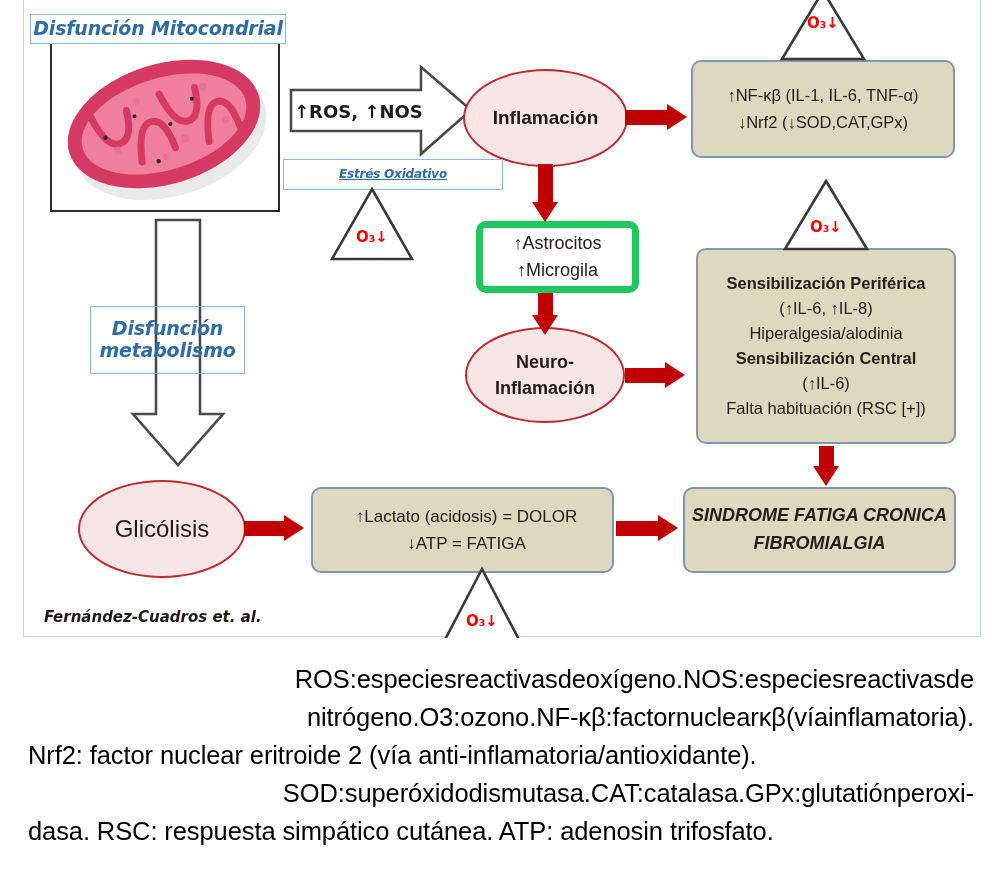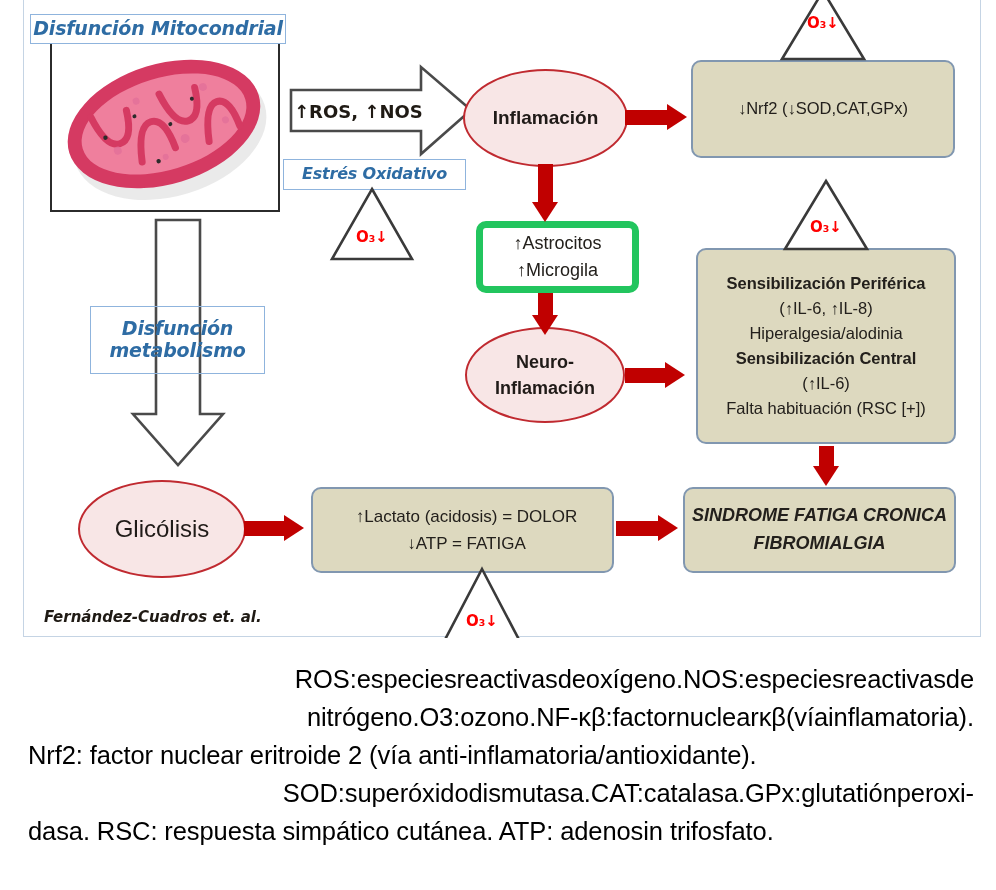--- a/index.html
+++ b/index.html
@@ -134,55 +134,56 @@
     <div class="open-arrow" style="left:283px;top:63px;width:185px;height:95px;">
       <svg width="185" height="95" viewBox="0 0 185 95">
         <path d="M2 27 L132 27 L132 4 L182 47 L132 91 L132 68 L2 68 Z" fill="#ffffff" stroke="#4a4a4a" stroke-width="2.6" stroke-linejoin="miter"></path>
       </svg>
     </div>
     <div class="node" style="left:288px;top:98px;width:140px;height:26px;display:flex;align-items:center;
                 font-family:'DejaVu Sans',sans-serif;font-weight:bold;font-size:18px;color:#1f1a14;z-index:4;">
       <span>↑ROS, ↑NOS</span>
     </div>
 
-    <div class="node blue-label" style="left:277px;top:159px;width:183px;height:31px;font-size:16px;">
+    <div class="node blue-label" style="left:277px;top:159px;width:220px;height:31px;font-size:12px;text-decoration:underline;">
       <span>Estrés Oxidativo</span>
     </div>
 
     <div class="tri" style="left:323px;top:186px;width:86px;height:76px;">
       <svg width="86" height="76" viewBox="0 0 86 76">
         <path d="M43 3 L83 73 L3 73 Z" fill="#ffffff" stroke="#3a3a3a" stroke-width="2.6" stroke-linejoin="miter"></path>
       </svg>
       <div class="o3" style="top:42px;">
         <span>O₃↓</span>
       </div>
     </div>
 
     <div class="open-arrow" style="left:122px;top:218px;width:100px;height:250px;">
       <svg width="100" height="250" viewBox="0 0 100 250">
         <path d="M28 2 L72 2 L72 196 L95 196 L50 247 L5 196 L28 196 Z" fill="#ffffff" stroke="#4a4a4a" stroke-width="2.6" stroke-linejoin="miter"></path>
       </svg>
     </div>
 
-    <div class="node blue-label" style="left:84px;top:306px;width:175px;height:68px;font-size:19px;flex-direction:column;background:transparent;">
+    <div class="node blue-label" style="left:84px;top:306px;width:155px;height:68px;font-size:19px;flex-direction:column;background:transparent;">
       <span>Disfunción</span>
       <span>metabolismo</span>
     </div>
 
     <div class="node ellipse" style="left:457px;top:69px;width:165px;height:98px;font-size:19px;">
       <span>Inflamación</span>
     </div>
 
     <div class="ar-shaft" style="left:619px;top:110px;width:44px;height:15px;"></div>
     <div class="ar-head right" style="left:661px;top:104px;"></div>
 
     <div class="ar-shaft" style="left:532px;top:164px;width:15px;height:40px;"></div>
     <div class="ar-head down" style="left:526px;top:202px;"></div>
 
     <div class="node khaki-box" style="left:685px;top:60px;width:264px;height:98px;font-size:16.5px;line-height:1.65;">
+      <div class="line">↑NF-κβ (IL-1, IL-6, TNF-α)</div>
       <div class="line">↓Nrf2 (↓SOD,CAT,GPx)</div>
     </div>
 
     <div class="tri" style="left:772px;top:-12px;width:90px;height:74px;">
       <svg width="90" height="74" viewBox="0 0 90 74">
         <path d="M45 3 L86 71 L4 71 Z" fill="#ffffff" stroke="#3a3a3a" stroke-width="2.6" stroke-linejoin="miter"></path>
       </svg>
       <div class="o3" style="top:26px;">
         <span>O₃↓</span>
       </div>

